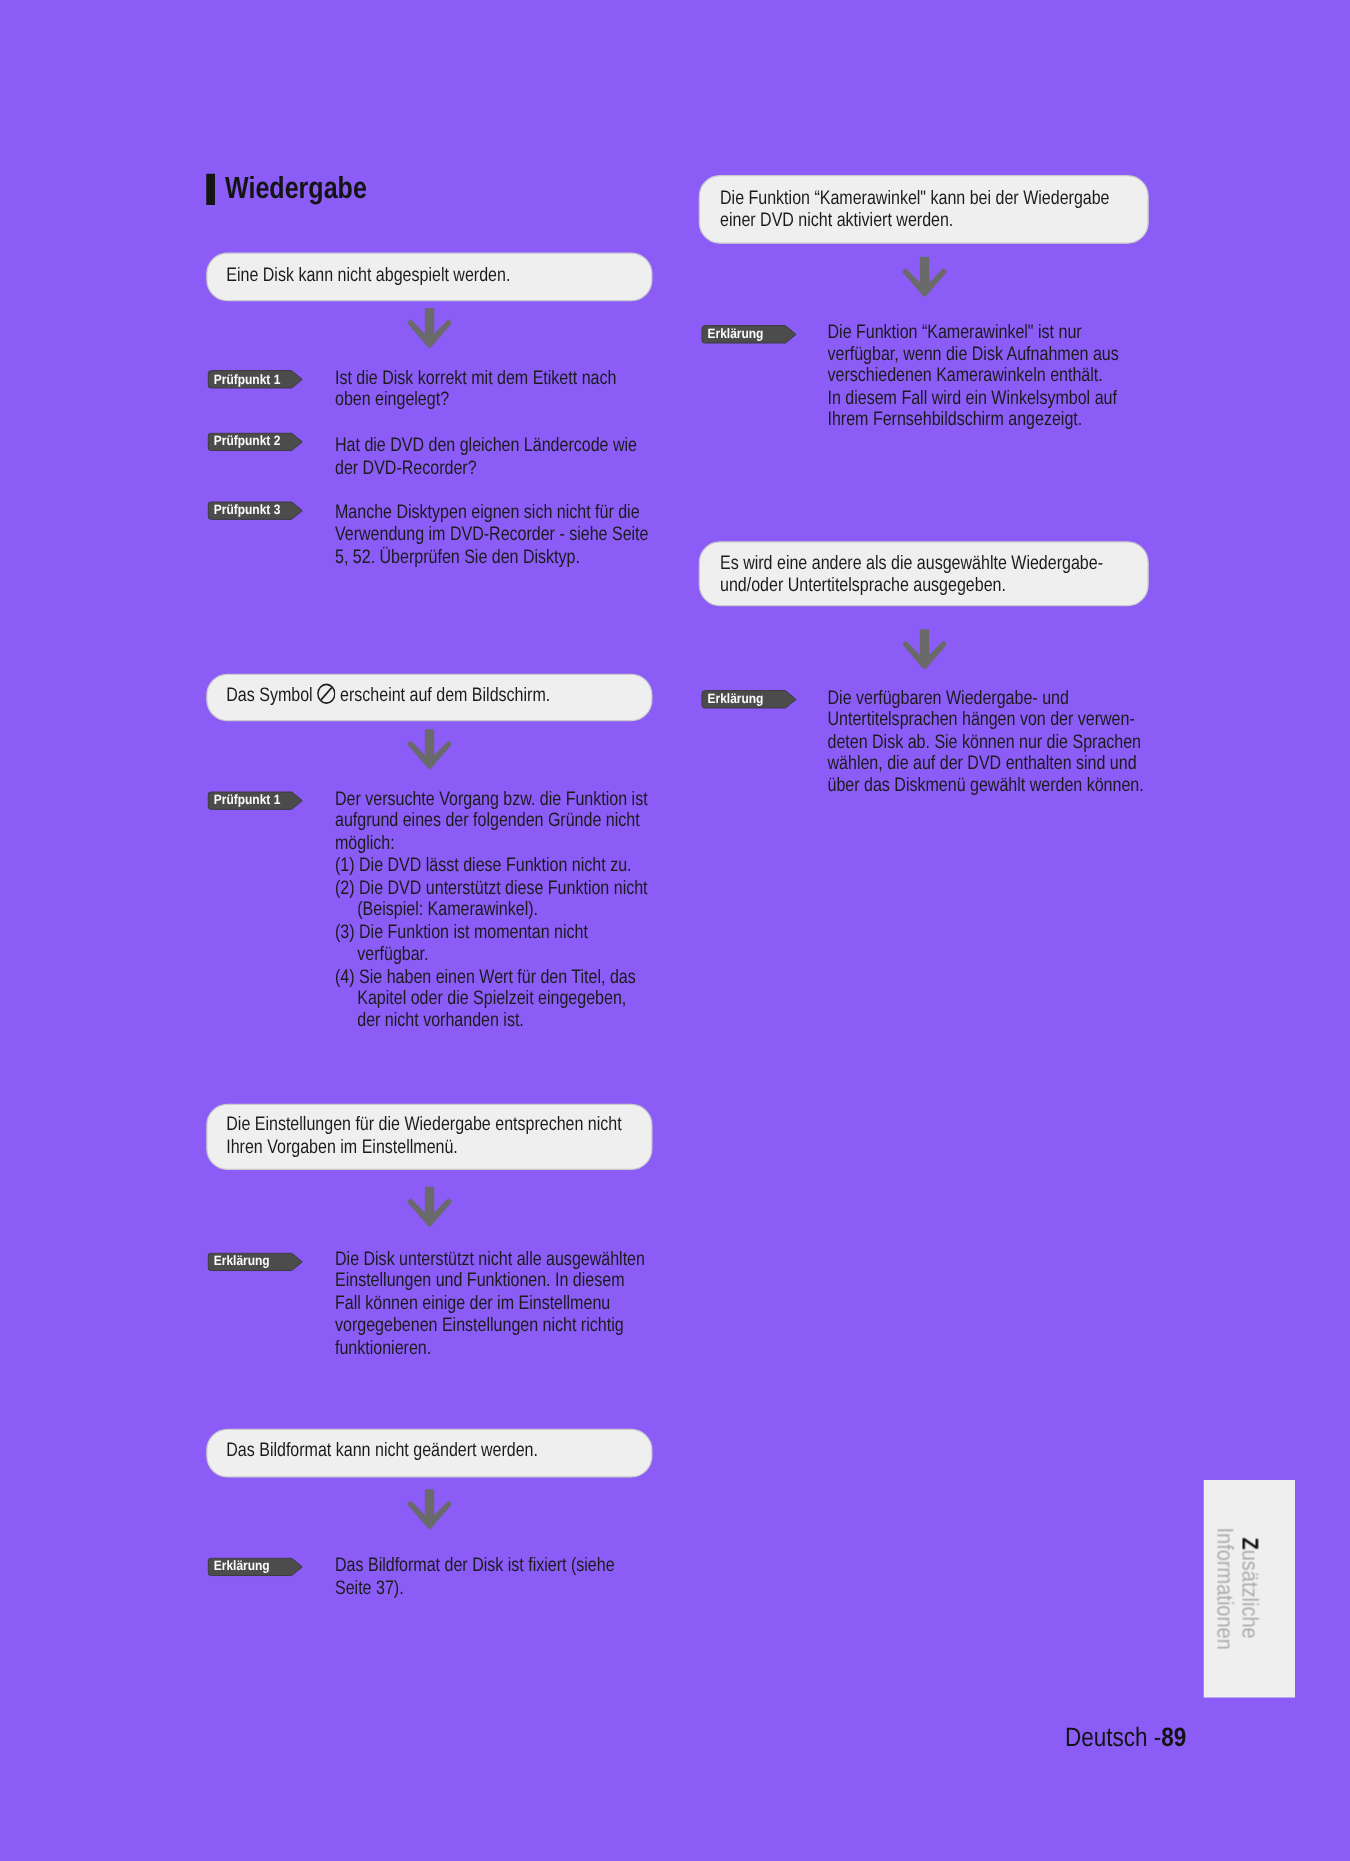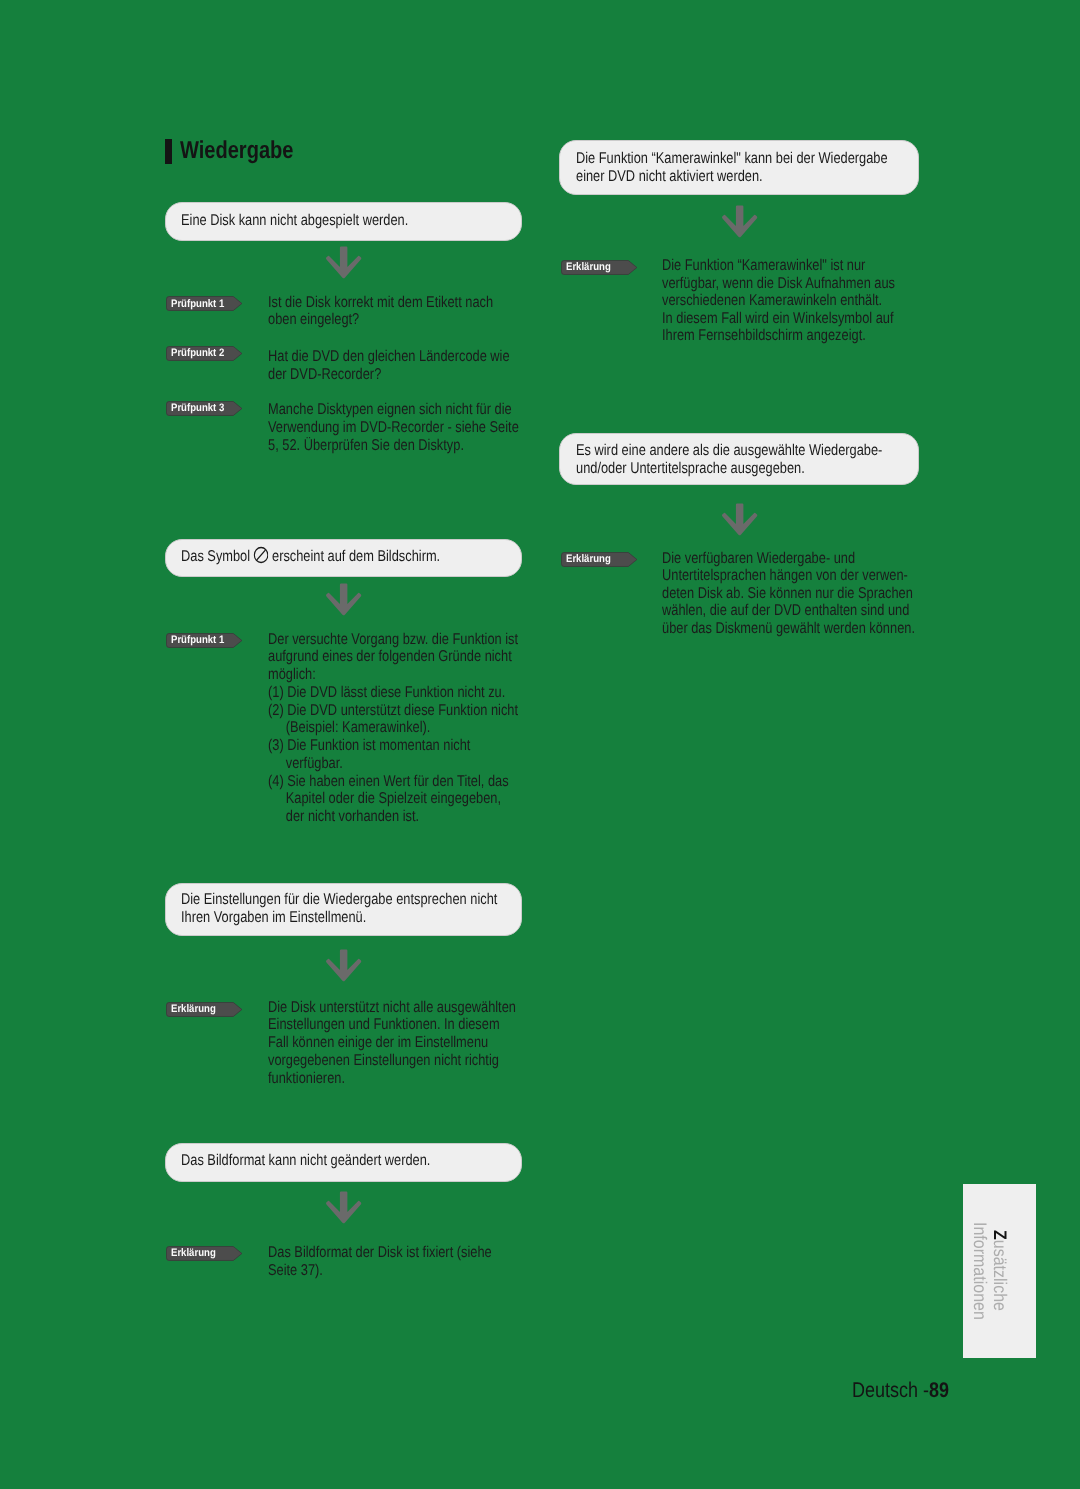--- a/index.html
+++ b/index.html
@@ -1,20 +1,20 @@
 <!DOCTYPE html>
 <html><head>
 <meta charset="utf-8">
 <title>Wiedergabe</title>
 <style>
   html,body{margin:0;padding:0;background:#ffffff;}
   body{width:1080px;height:1489px;position:relative;overflow:hidden;
        font-family:"Liberation Sans",sans-serif;color:#1b1b1b;
        -webkit-font-smoothing:antialiased;text-rendering:geometricPrecision;}
-  .page{position:absolute;left:0;top:0;width:1080px;height:1489px;background:#15803d;}
+  .page{position:absolute;left:0;top:0;width:1080px;height:1489px;background:#8b5cf6;}
   
   .qtxt,.ans,.taglbl,.vline,.footer,.heading .txt{will-change:opacity;}
 
   
   .heading{position:absolute;}
   .heading .bar{position:absolute;left:0;top:0;width:7.2px;height:25.2px;background:#141414;}
   .heading .txt{position:absolute;left:15.4px;top:0px;font-size:24.4px;font-weight:bold;
                 color:#141414;line-height:24.4px;white-space:nowrap;
                 transform:scaleX(0.822);transform-origin:left top;}
 

